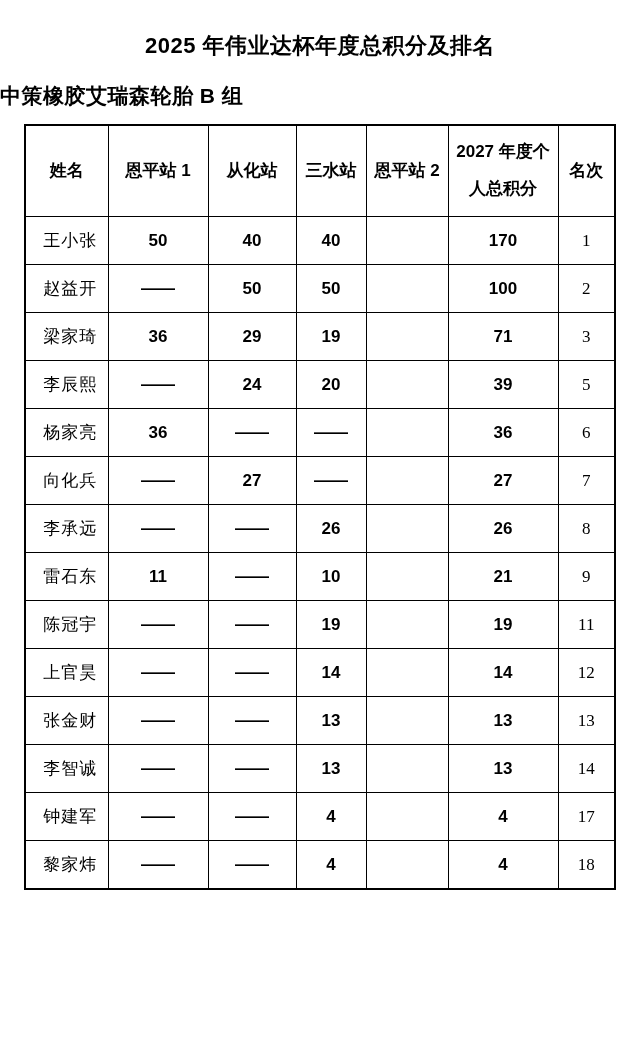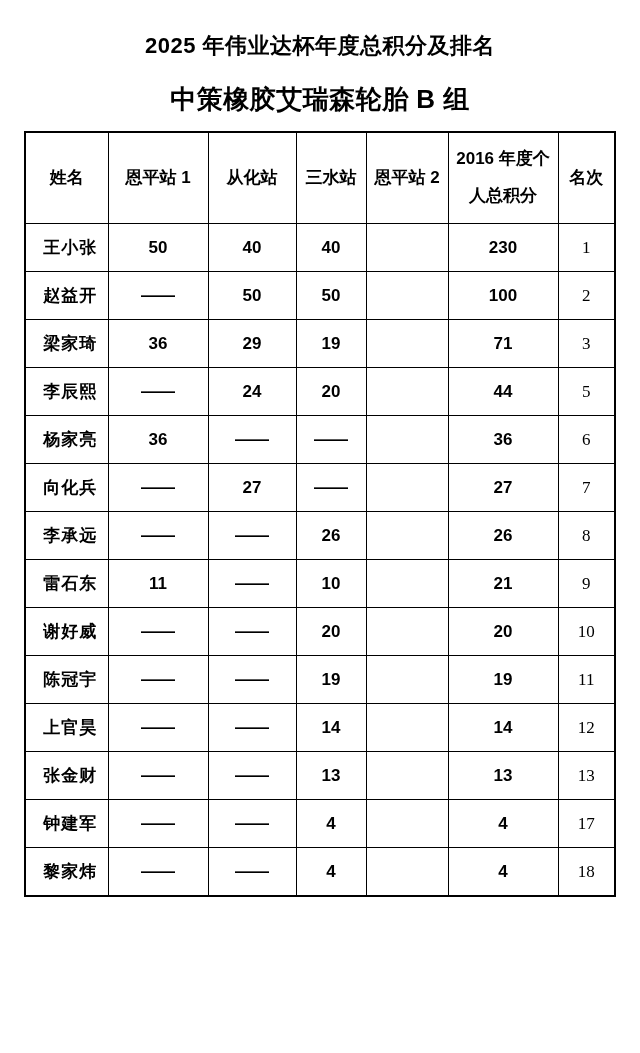--- a/index.html
+++ b/index.html
@@ -21,22 +21,22 @@
     margin: 0;
     padding-top: 31px;
     text-align: center;
     font-size: 22px;
     font-weight: bold;
     letter-spacing: 0.5px;
   }
   .doc-subtitle {
     margin: 0;
     padding-top: 21px;
-    text-align: center;
-    font-size: 26px;
+    text-align: left;
+    font-size: 21px;
     font-weight: bold;
     letter-spacing: 0.5px;
   }
   table.ranking {
     margin: 14px auto 0 auto;
     width: 590px;
     border-collapse: collapse;
     table-layout: fixed;
     border: 2px solid #000000;
   }
@@ -54,21 +54,21 @@
     line-height: 2.15;
     padding: 0 6px;
   }
   table.ranking td {
     height: 45px;
     font-size: 17px;
   }
   td.name-cell {
     text-align: left;
     padding-left: 8px;
-    font-weight: bold;
+    font-weight: normal;
     letter-spacing: 1px;
   }
   td.score-cell {
     font-weight: bold;
   }
   td.rank-cell {
     font-family: "Liberation Serif", serif;
     font-weight: normal;
     font-size: 18px;
   }
@@ -90,32 +90,32 @@
       <col style="width:110px">
       <col style="width:57px">
     </colgroup>
     <thead>
       <tr>
         <th>姓名</th>
         <th>恩平站 1</th>
         <th>从化站</th>
         <th>三水站</th>
         <th>恩平站 2</th>
-        <th>2016 年度个人总积分</th>
+        <th>2027 年度个人总积分</th>
         <th>名次</th>
       </tr>
     </thead>
     <tbody>
         <tr>
           <td class="name-cell">王小张</td>
           <td class="score-cell">50</td>
           <td class="score-cell">40</td>
           <td class="score-cell">40</td>
           <td class="score-cell"></td>
-          <td class="score-cell">230</td>
+          <td class="score-cell">170</td>
           <td class="rank-cell">1</td>
         </tr>
         <tr>
           <td class="name-cell">赵益开</td>
           <td class="score-cell">——</td>
           <td class="score-cell">50</td>
           <td class="score-cell">50</td>
           <td class="score-cell"></td>
           <td class="score-cell">100</td>
           <td class="rank-cell">2</td>
@@ -128,21 +128,21 @@
           <td class="score-cell"></td>
           <td class="score-cell">71</td>
           <td class="rank-cell">3</td>
         </tr>
         <tr>
           <td class="name-cell">李辰熙</td>
           <td class="score-cell">——</td>
           <td class="score-cell">24</td>
           <td class="score-cell">20</td>
           <td class="score-cell"></td>
-          <td class="score-cell">44</td>
+          <td class="score-cell">39</td>
           <td class="rank-cell">5</td>
         </tr>
         <tr>
           <td class="name-cell">杨家亮</td>
           <td class="score-cell">36</td>
           <td class="score-cell">——</td>
           <td class="score-cell">——</td>
           <td class="score-cell"></td>
           <td class="score-cell">36</td>
           <td class="rank-cell">6</td>
@@ -168,29 +168,20 @@
         <tr>
           <td class="name-cell">雷石东</td>
           <td class="score-cell">11</td>
           <td class="score-cell">——</td>
           <td class="score-cell">10</td>
           <td class="score-cell"></td>
           <td class="score-cell">21</td>
           <td class="rank-cell">9</td>
         </tr>
         <tr>
-          <td class="name-cell">谢好威</td>
-          <td class="score-cell">——</td>
-          <td class="score-cell">——</td>
-          <td class="score-cell">20</td>
-          <td class="score-cell"></td>
-          <td class="score-cell">20</td>
-          <td class="rank-cell">10</td>
-        </tr>
-        <tr>
           <td class="name-cell">陈冠宇</td>
           <td class="score-cell">——</td>
           <td class="score-cell">——</td>
           <td class="score-cell">19</td>
           <td class="score-cell"></td>
           <td class="score-cell">19</td>
           <td class="rank-cell">11</td>
         </tr>
         <tr>
           <td class="name-cell">上官昊</td>
@@ -202,20 +193,29 @@
           <td class="rank-cell">12</td>
         </tr>
         <tr>
           <td class="name-cell">张金财</td>
           <td class="score-cell">——</td>
           <td class="score-cell">——</td>
           <td class="score-cell">13</td>
           <td class="score-cell"></td>
           <td class="score-cell">13</td>
           <td class="rank-cell">13</td>
+        </tr>
+        <tr>
+          <td class="name-cell">李智诚</td>
+          <td class="score-cell">——</td>
+          <td class="score-cell">——</td>
+          <td class="score-cell">13</td>
+          <td class="score-cell"></td>
+          <td class="score-cell">13</td>
+          <td class="rank-cell">14</td>
         </tr>
         <tr>
           <td class="name-cell">钟建军</td>
           <td class="score-cell">——</td>
           <td class="score-cell">——</td>
           <td class="score-cell">4</td>
           <td class="score-cell"></td>
           <td class="score-cell">4</td>
           <td class="rank-cell">17</td>
         </tr>

